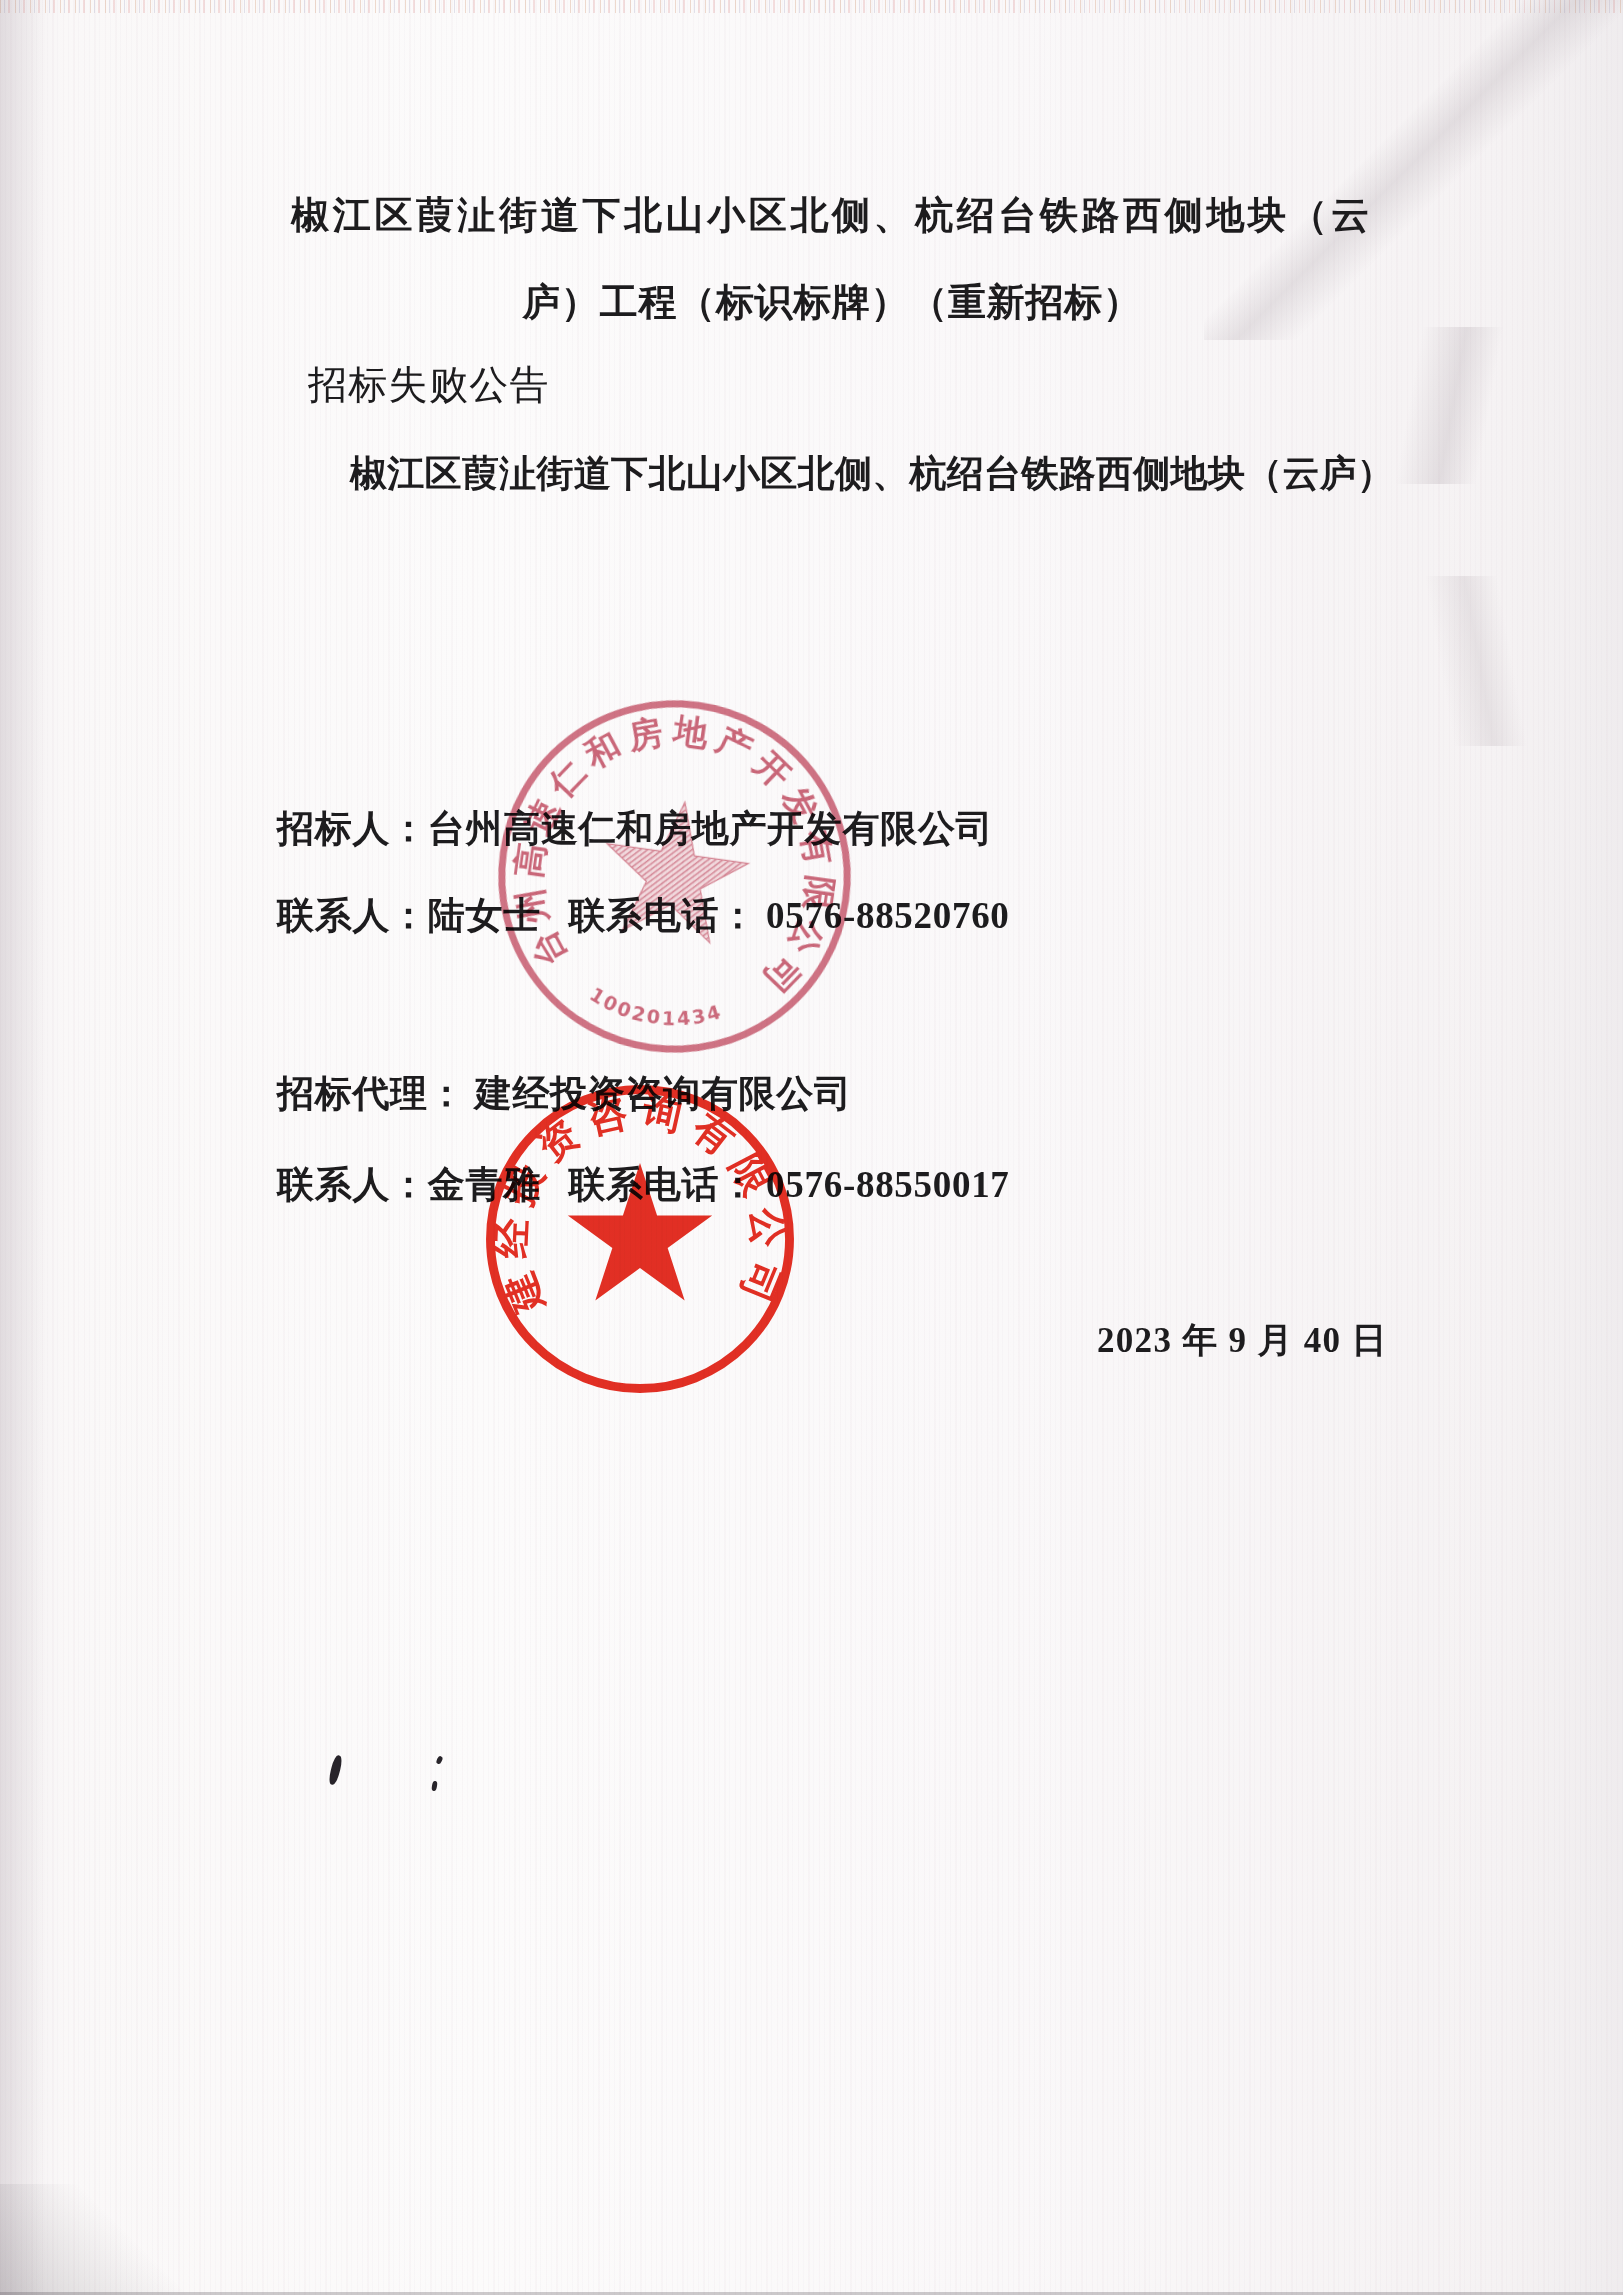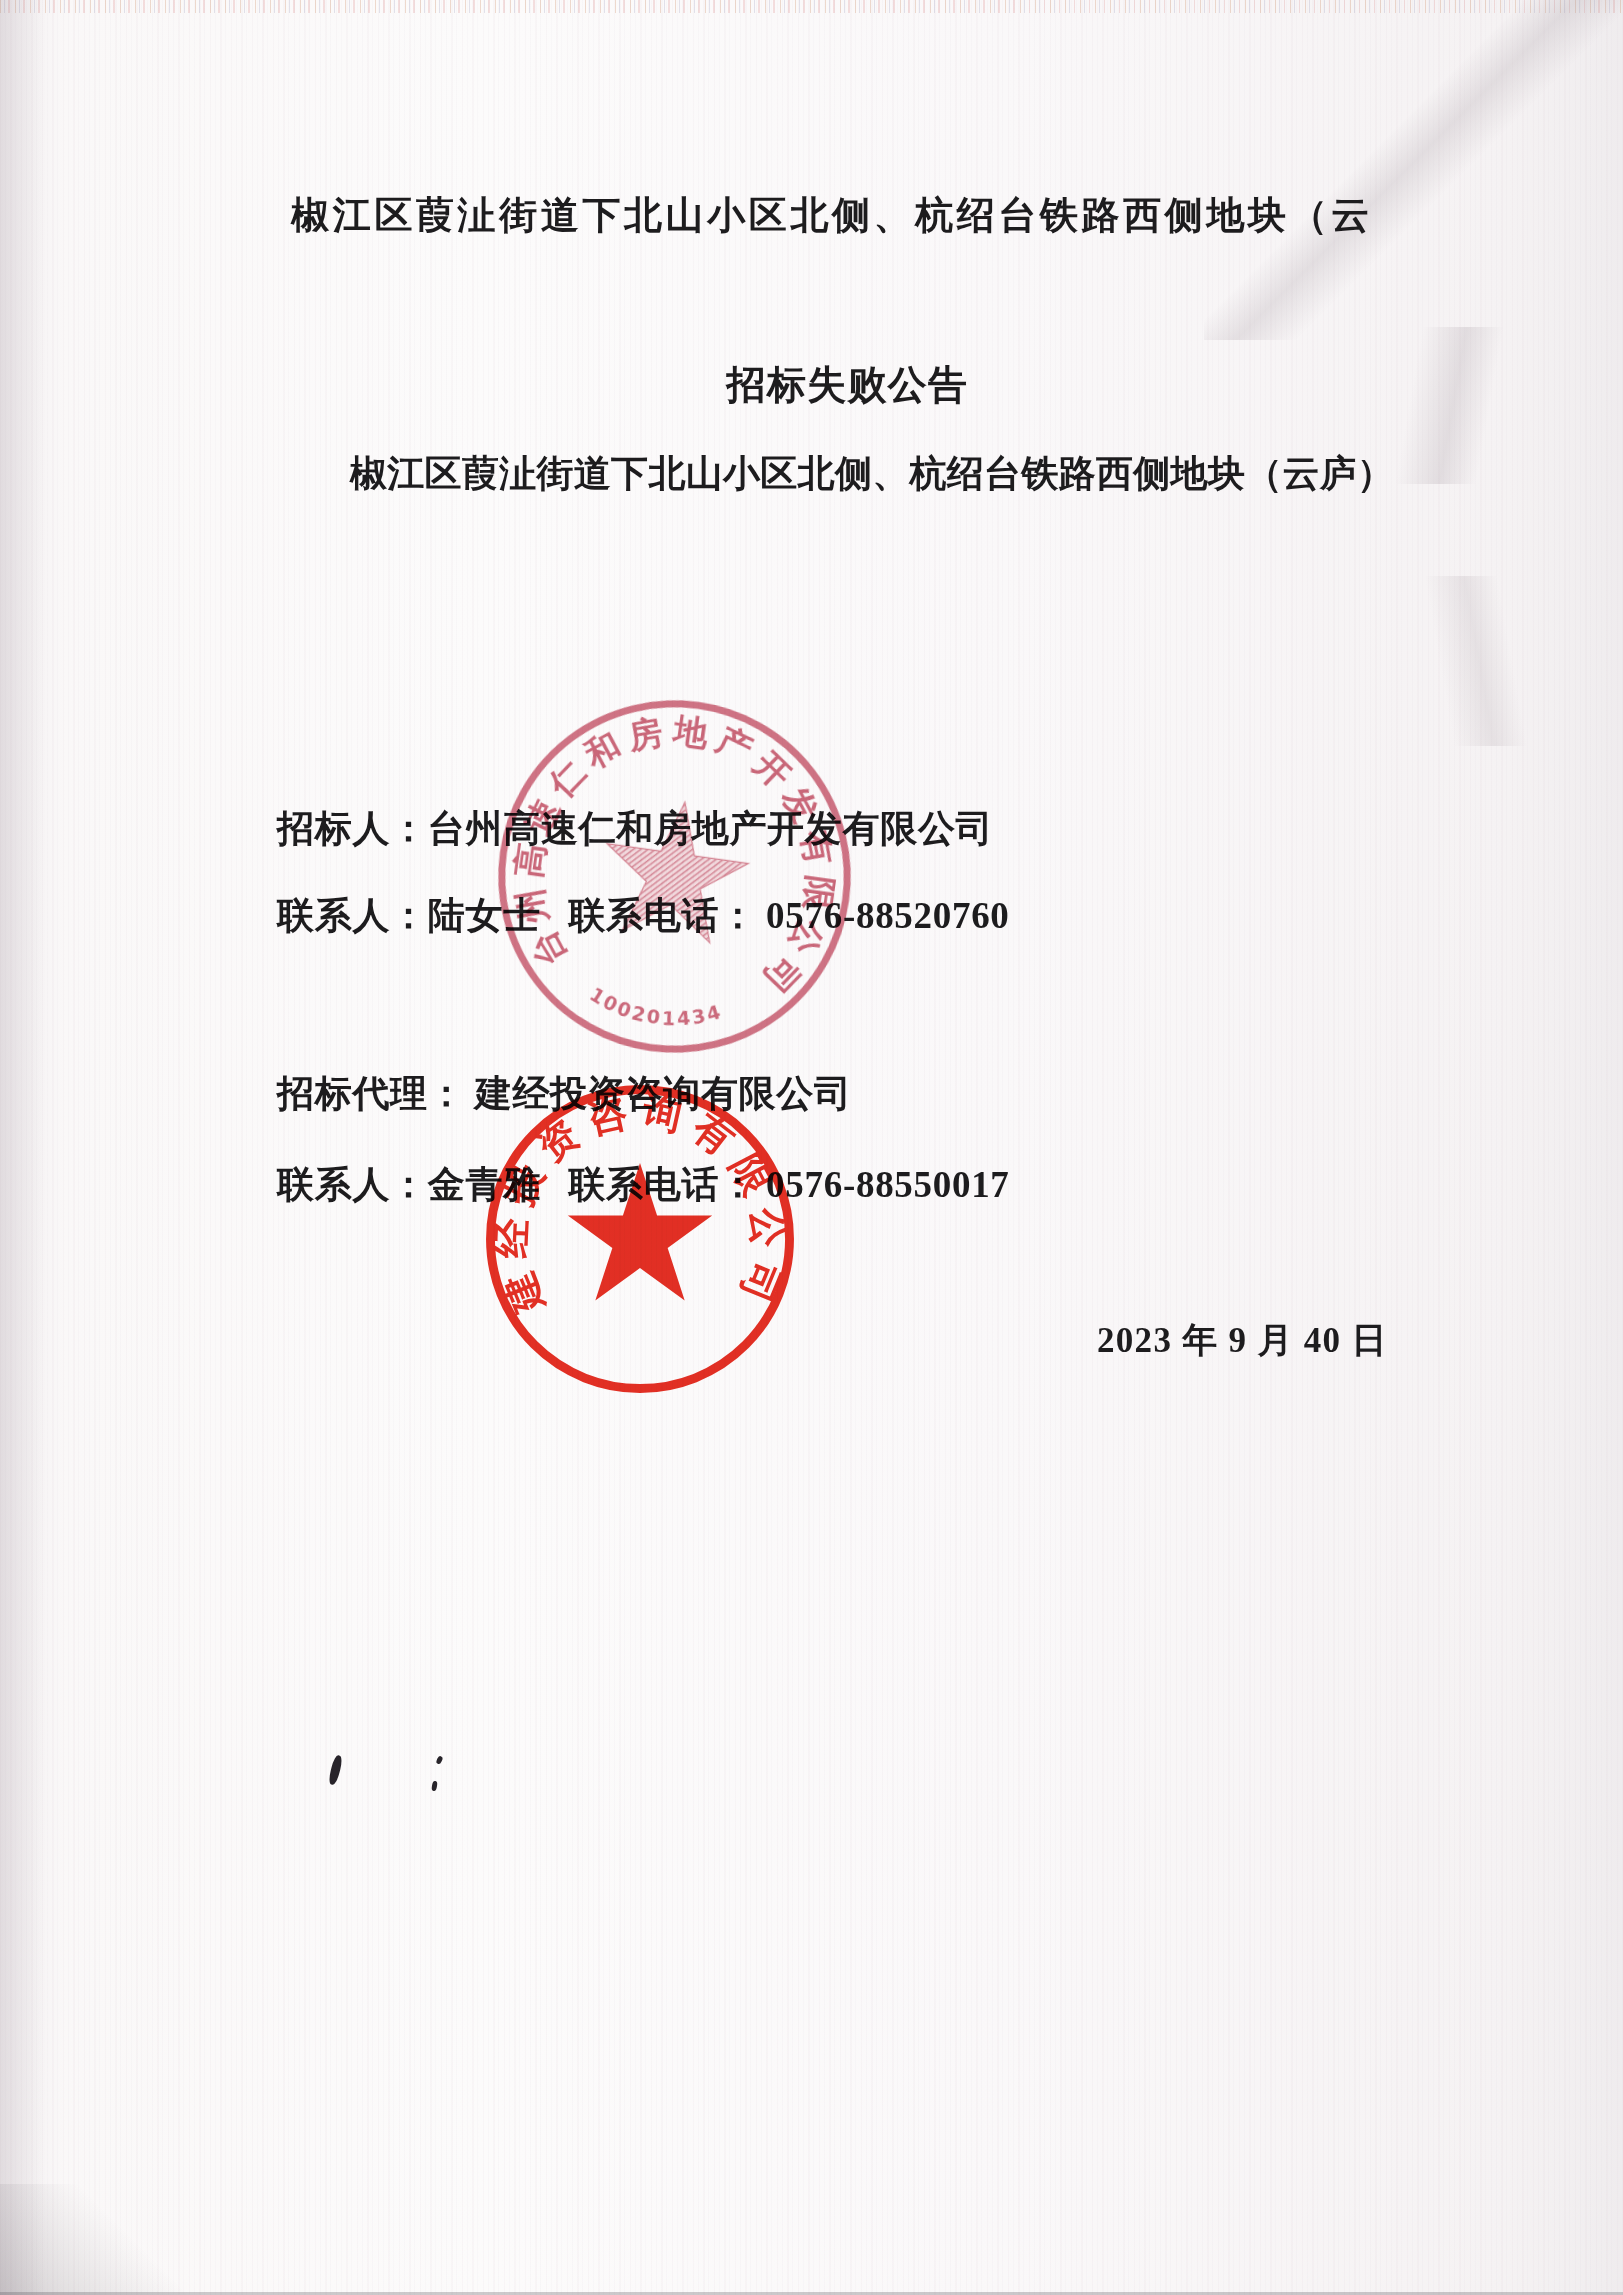--- a/index.html
+++ b/index.html
@@ -33,22 +33,22 @@
     background:linear-gradient(90deg,rgba(150,140,148,0.20),rgba(0,0,0,0));}
   .crease.bl{left:0;bottom:0;width:196px;height:111px;
     background:linear-gradient(45deg,rgba(110,104,110,0.26),rgba(0,0,0,0) 62%);}
   .crease.bedge{left:0;bottom:0;width:100%;height:3.3px;background:rgba(92,86,92,0.30);}
 
   .txtline{position:absolute;white-space:nowrap;}
   .title-l1{left:277px;right:236px;top:190px;font-size:38px;font-weight:700;
     text-align:center;letter-spacing:3.6px;}
   .title-l2{left:277px;right:236px;top:277px;font-size:38px;font-weight:700;
     text-align:center;letter-spacing:0.7px;}
-  .subtitle{left:277px;right:236px;top:358px;font-size:39px;font-weight:700;
-    text-align:center;padding-left:31px;letter-spacing:1.3px;}
+  .subtitle{left:277px;right:236px;top:358px;font-size:39px;font-weight:400;
+    padding-left:31px;letter-spacing:1.3px;}
   .bodyline{left:277px;font-size:37px;font-weight:600;letter-spacing:0.3px;}
   .b1{top:449px;padding-left:73px;}
   .b2{top:539px;}
   .b3{top:628px;}
   .field{left:277px;font-size:37px;font-weight:600;letter-spacing:0.7px;text-align:center;}
   .f-tenderer{top:804px;}
   .f-contact1{top:891px;}
   .f-agency{top:1069px;}
   .f-contact2{top:1160px;}
   .gap{display:inline-block;width:27.5px;}
@@ -73,20 +73,21 @@
   <div class="texture"></div>
   <div class="top-noise"></div>
   <div class="crease tr"></div>
   <div class="crease r1"></div>
   <div class="crease r2"></div>
   <div class="crease l1"></div>
   <div class="crease bl"></div>
   <div class="crease bedge"></div>
 
   <div class="txtline title-l1">椒江区葭沚街道下北山小区北侧、杭绍台铁路西侧地块（云</div>
+  <div class="txtline title-l2">庐）工程（标识标牌）（重新招标）</div>
   <div class="txtline subtitle">招标失败公告</div>
 
   <div class="txtline bodyline b1">椒江区葭沚街道下北山小区北侧、杭绍台铁路西侧地块（云庐）</div>
 
   <div class="txtline field f-tenderer">
     <span>招标人：</span><span>台州高速仁和房地产开发有限公司</span>
   </div>
 
   <div class="txtline field f-contact1">
     <span>联系人：</span><span>陆女士</span><span class="gap"></span><span>联系电话：</span><span class="gap-s"></span><span>0576-88520760</span>

